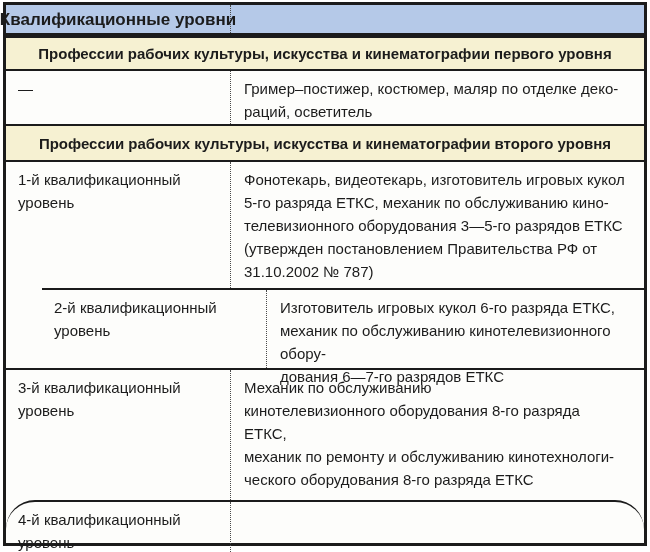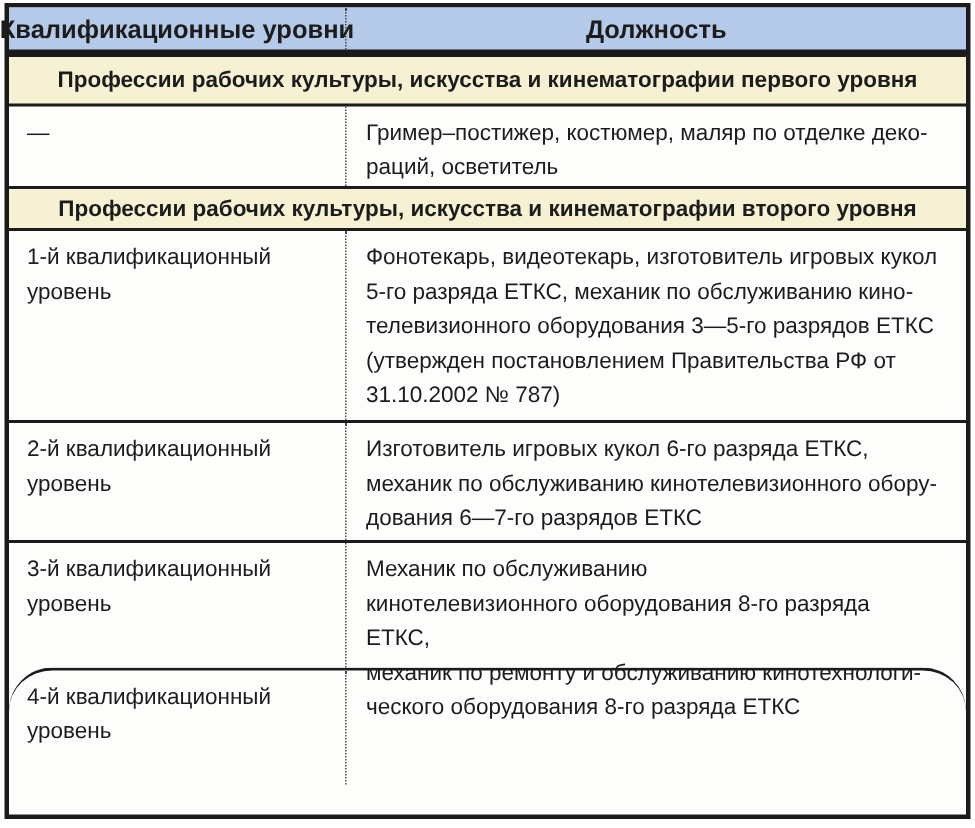--- a/index.html
+++ b/index.html
@@ -69,39 +69,38 @@
     background: #f6f1d2;
     font-weight: bold;
     font-size: 15px;
     text-align: center;
   }
   .band.band-1 {
     height: 33px;
     border-bottom: 2px solid #1b1b1b;
   }
   .band.band-2 {
-    height: 30px;
+    height: 38px;
     border-top: 2px solid #1b1b1b;
     border-bottom: 2px solid #1b1b1b;
   }
   
   .row.r-a { height: 53px; }
   .row.r-1 { height: 126px; }
-  .row.r-2 { height: 80px; border-top: 2px solid #1b1b1b; }
-  .row.r-3 { height: 85px; border-top: 2px solid #1b1b1b; }
+  .row.r-2 { height: 80px; border-top: 2px solid #1b1b1b; margin-left: 36px; }
+  .row.r-3 { height: 132px; border-top: 2px solid #1b1b1b; }
   .row.r-4 { height: 78px; border-top: 2px solid #1b1b1b; border-radius: 29px; }
 </style>
 </head>
 <body>
 
 <div class="doc-wrap">
 
   <div class="row header">
     <div class="cell left">Квалификационные уровни</div>
-    <div class="cell right">Должность</div>
   </div>
 
   <div class="band band-1">Профессии рабочих культуры, искусства и кинематографии первого уровня</div>
 
   <div class="row r-a">
     <div class="cell left">—</div>
     <div class="cell right">Гример–постижер, костюмер, маляр по отделке деко-
 раций, осветитель</div>
   </div>
 

